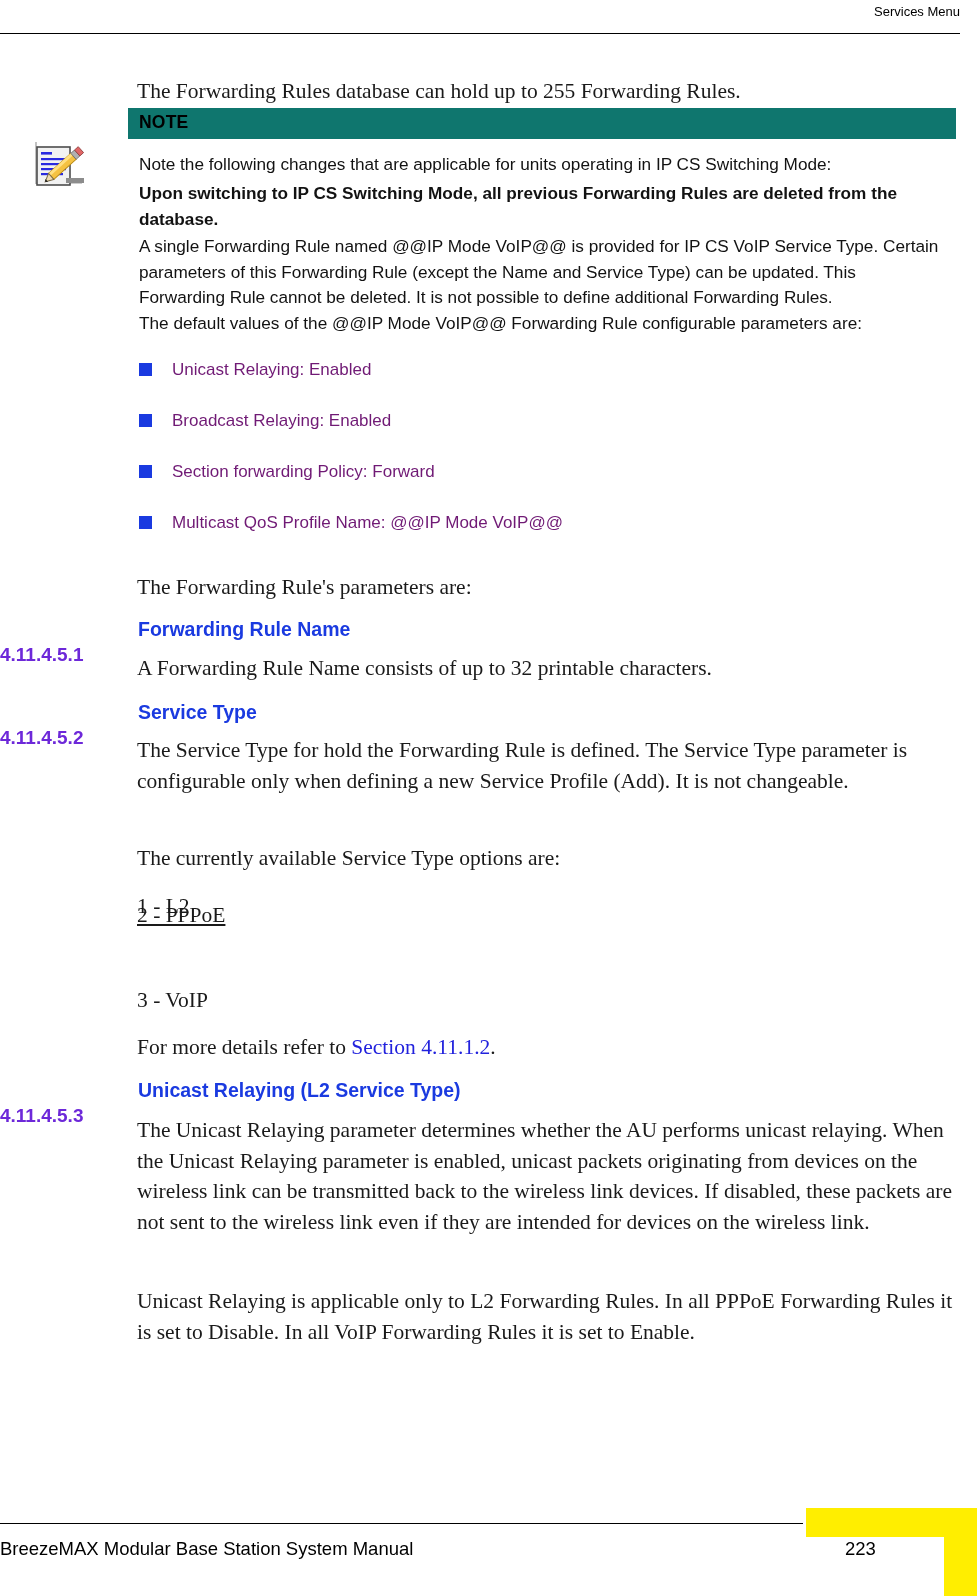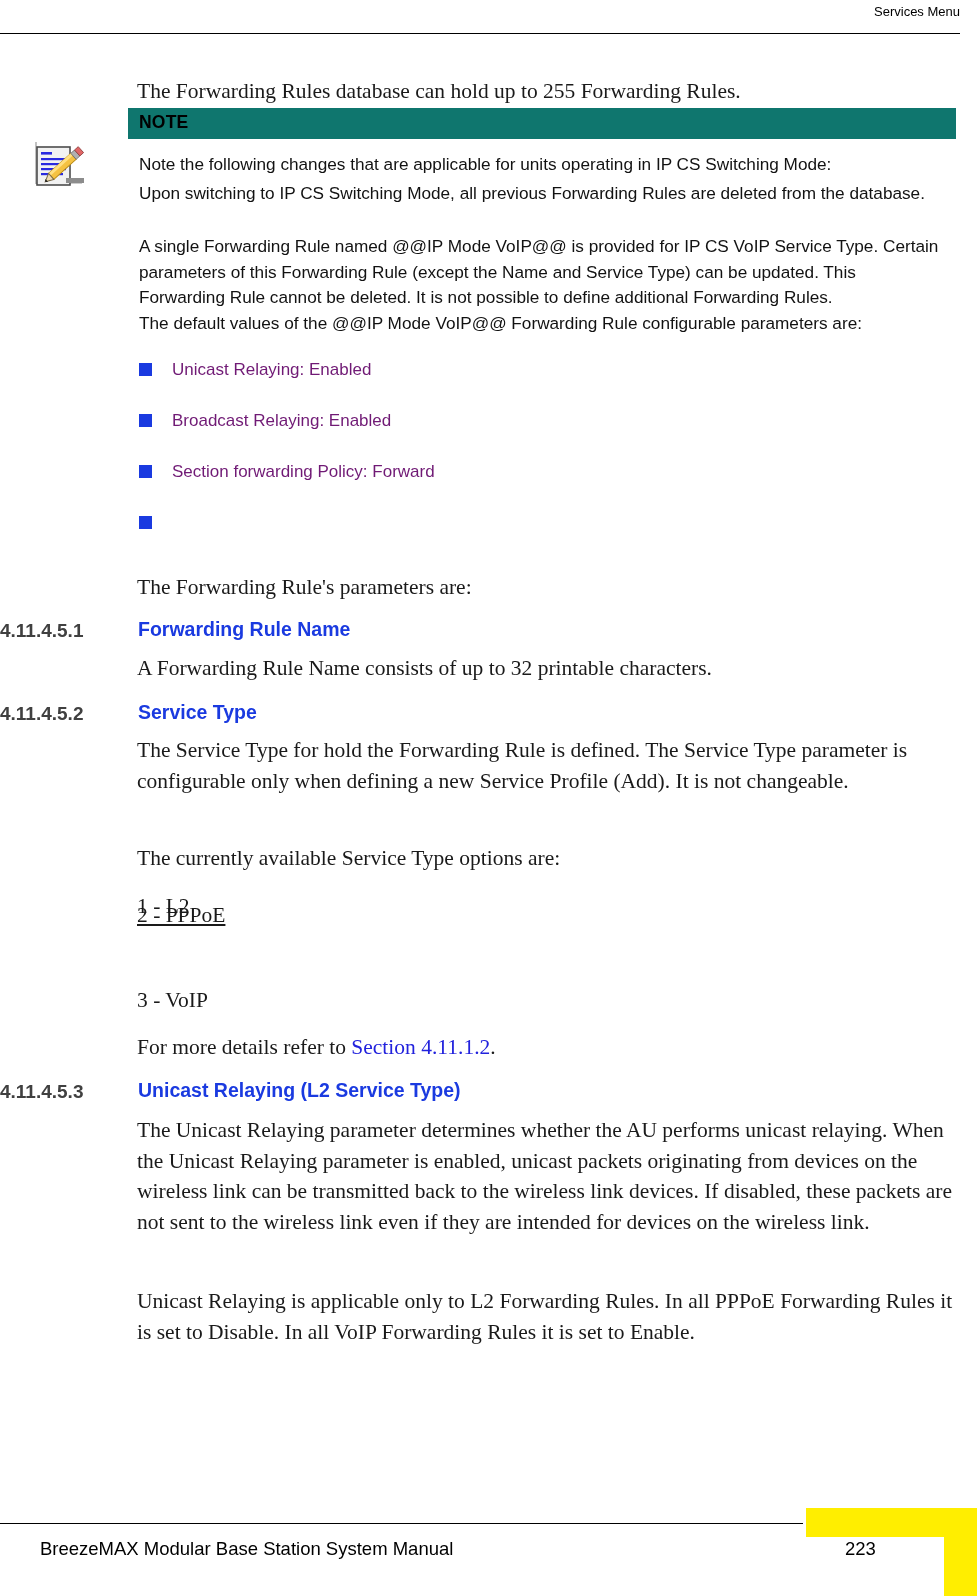--- a/index.html
+++ b/index.html
@@ -44,22 +44,23 @@
   }
 
   
   .numbered-col {
     position: absolute;
     left: 0px;
     width: 132px;
     font-family: "Liberation Sans", sans-serif;
     font-weight: bold;
     font-size: 19px;
-    color: #404040;
-    white-space: nowrap;
+    color: #6d28d9;
+    white-space: nowrap;
+    margin-top: 24px;
   }
   .heading-title {
     position: absolute;
     left: 138px;
     font-family: "Liberation Sans", sans-serif;
     font-weight: bold;
     font-size: 19.5px;
     color: #1a3ae0;
     white-space: nowrap;
   }
@@ -170,21 +171,20 @@
     background: #ffee00;
   }
   #footer-manual {
     position: absolute;
     left: 0px;
     top: 1538px;
     font-family: "Liberation Sans", sans-serif;
     font-size: 18.5px;
     color: #000000;
     white-space: nowrap;
-    margin-left: 40px;
   }
   #footer-page-number {
     position: absolute;
     left: 845px;
     top: 1538px;
     font-family: "Liberation Sans", sans-serif;
     font-size: 18.5px;
     color: #000000;
   }
 </style>
@@ -227,39 +227,40 @@
         <rect x="56" y="24.5" width="5" height="8" fill="#e06666" stroke="#8c3a3a" stroke-width="0.8"></rect>
       </g>
     </svg>
   </div>
 
   <div id="note-bar">
     <span id="note-bar-label">NOTE</span>
   </div>
 
   <div class="note-par" style="top:44px;">Note the following changes that are applicable for units operating in IP CS Switching Mode:</div>
-  <div class="note-par" style="top:73px;">Upon switching to IP CS Switching Mode, all previous Forwarding Rules are deleted from the database.</div>
+  <div class="note-par" style="top:73px;font-weight:bold;">Upon switching to IP CS Switching Mode, all previous Forwarding Rules are deleted from the database.</div>
   <div class="note-par" style="top:126px;">A single Forwarding Rule named @@IP Mode VoIP@@ is provided for IP CS VoIP Service Type. Certain parameters of this Forwarding Rule (except the Name and Service Type) can be updated. This Forwarding Rule cannot be deleted. It is not possible to define additional Forwarding Rules.</div>
   <div class="note-par" style="top:203px;">The default values of the @@IP Mode VoIP@@ Forwarding Rule configurable parameters are:</div>
 </div>
 
 <div class="bullet-row" style="top:357px;">
   <span class="bullet-square"></span>
   <span class="bullet-text">Unicast Relaying: Enabled</span>
 </div>
 <div class="bullet-row" style="top:408px;text-align:right;">
   <span class="bullet-square"></span>
   <span class="bullet-text">Broadcast Relaying: Enabled</span>
 </div>
 <div class="bullet-row" style="top:459px;">
   <span class="bullet-square"></span>
   <span class="bullet-text">Section forwarding Policy: Forward</span>
 </div>
 <div class="bullet-row" style="top:510px;">
   <span class="bullet-square"></span>
+  <span class="bullet-text">Multicast QoS Profile Name: @@IP Mode VoIP@@</span>
 </div>
 
 <div class="body-par" style="top:572px;">The Forwarding Rule's parameters are:</div>
 
 <div class="numbered-col" style="top:620px;">4.11.4.5.1</div>
 <div class="heading-title" style="top:618px;">Forwarding Rule Name</div>
 <div class="body-par" style="top:653px;">A Forwarding Rule Name consists of up to 32 printable characters.</div>
 
 <div class="numbered-col" style="top:703px;">4.11.4.5.2</div>
 <div class="heading-title" style="top:701px;">Service Type</div>

